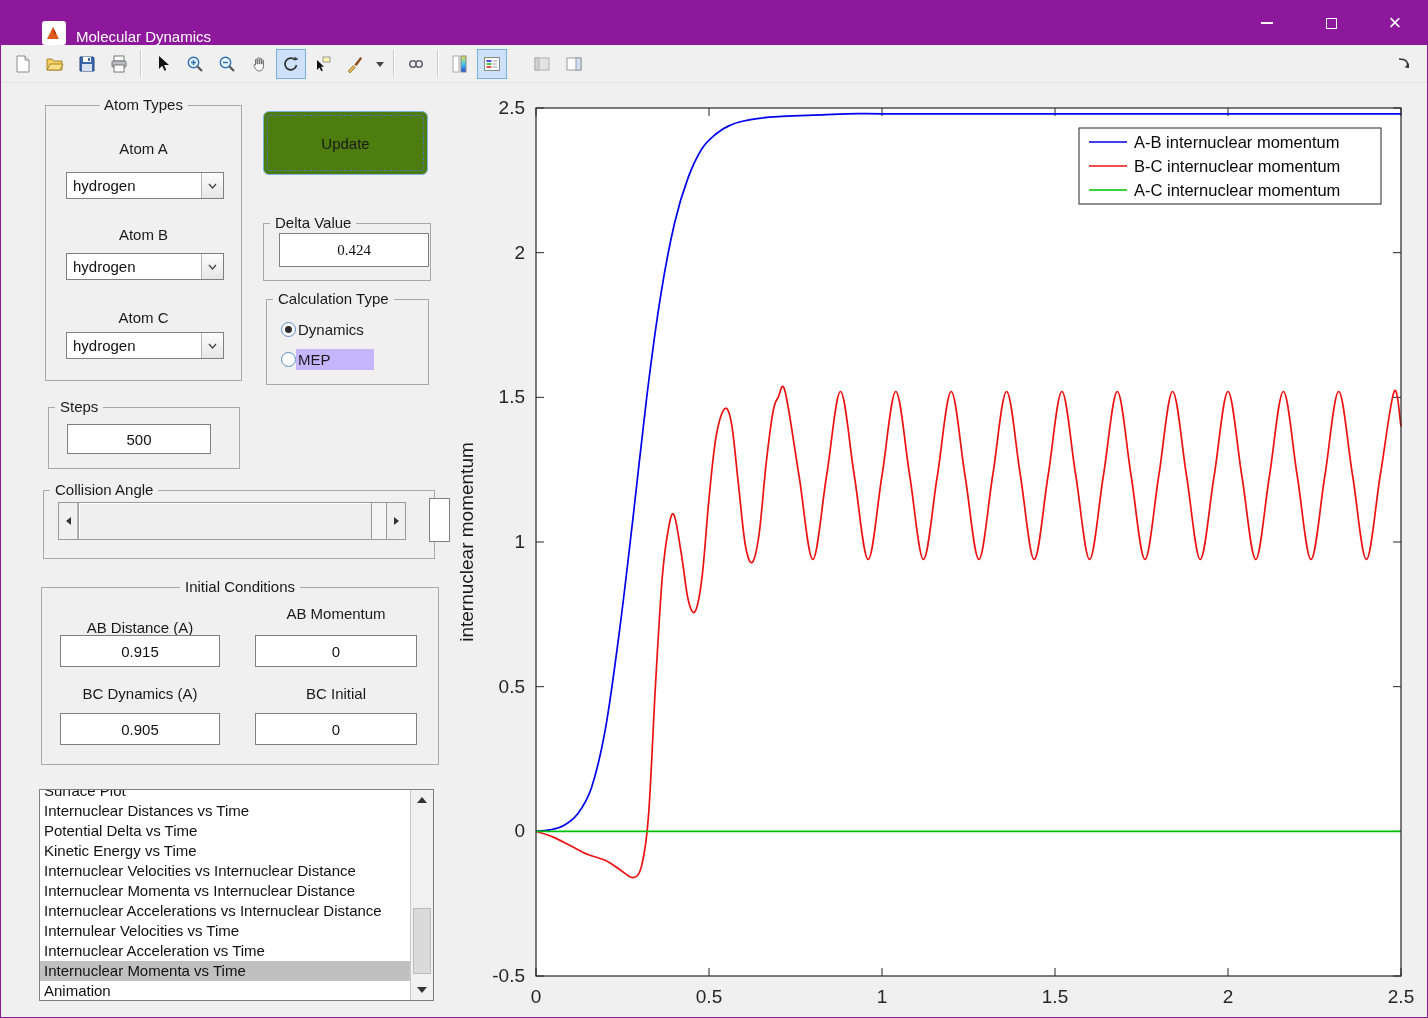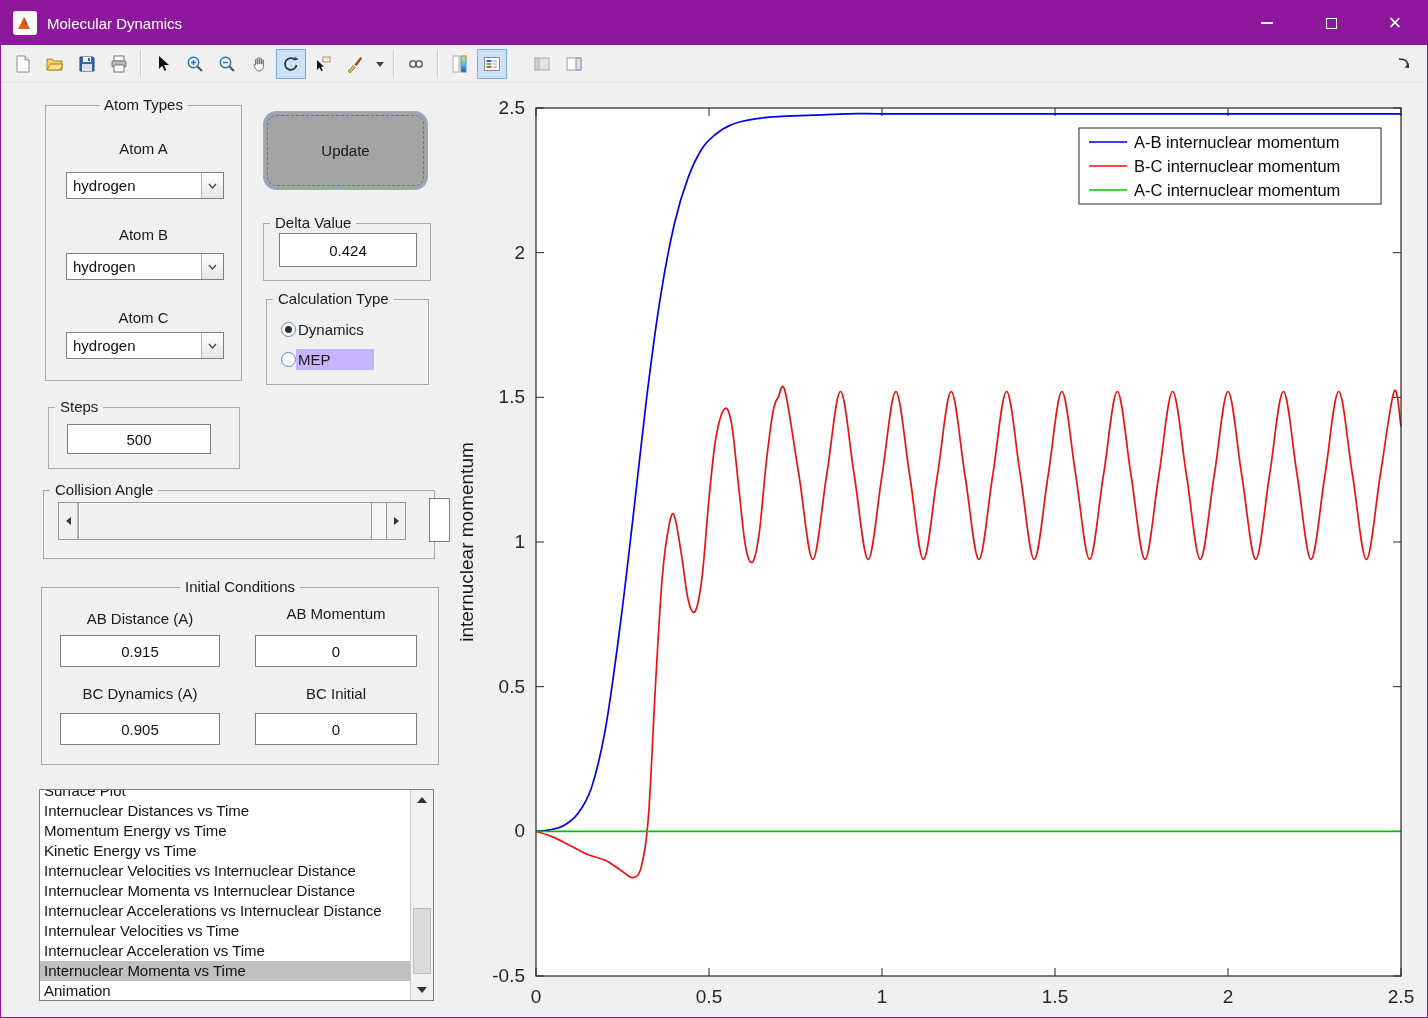--- a/index.html
+++ b/index.html
@@ -1,19 +1,19 @@
 <!DOCTYPE html>
 <html><head>
 <meta charset="utf-8">
 <style>
   html,body{margin:0;padding:0;width:1428px;height:1018px;overflow:hidden;
     font-family:"Liberation Sans",sans-serif;background:#d8d8d8;}
   .window{position:absolute;inset:0;background:#f0f0f0;border:1px solid #8e189c;box-sizing:border-box;}
   
-  .titlebar{position:absolute;left:0;top:0;right:0;height:44px;background:#8e189c;display:flex;align-items:center;}
+  .titlebar{position:absolute;left:0;top:0;right:0;height:44px;background:#8e189c;display:flex;align-items:flex-end;padding-left:29px;}
   .app-icon{width:24px;height:24px;margin-left:12px;background:#fff;border-radius:3px;display:flex;align-items:center;justify-content:center;}
   .titletext{color:#fff;font-size:15px;margin-left:10px;}
   .win-btns{margin-left:auto;display:flex;height:100%;}
   .wbtn{width:64px;height:100%;display:flex;align-items:center;justify-content:center;color:#fff;}
   .min-glyph{display:block;width:12px;height:2px;background:#fff;}
   .max-glyph{display:block;width:11px;height:11px;border:1.5px solid #fff;box-sizing:border-box;}
   .close-glyph{font-size:22px;font-weight:300;line-height:1;}
   
   .toolbar{position:absolute;left:0;top:44px;right:0;height:38px;background:#f0f0f0;display:flex;align-items:center;padding:0 6px;box-sizing:border-box;border-bottom:1px solid #e4e4e4;}
   .tbtn{width:30px;height:30px;display:flex;align-items:center;justify-content:center;border:1px solid transparent;margin:0 1px;box-sizing:border-box;}
@@ -26,21 +26,21 @@
   .client{position:absolute;left:0;top:82px;right:0;bottom:0;background:#f0f0f0;}
   .panel{position:absolute;border:1px solid #a9a9a9;box-sizing:border-box;}
   .panel-title{position:absolute;top:-10px;background:#f0f0f0;padding:0 5px;font-size:15px;color:#1a1a1a;white-space:nowrap;}
   .pt-center{left:50%;transform:translateX(-50%);}
   .pt-left{left:6px;}
   .lbl{position:absolute;font-size:15px;color:#1a1a1a;text-align:center;}
   .edit{position:absolute;background:#fff;border:1px solid #7f7f7f;font-size:15px;color:#111;text-align:center;box-sizing:border-box;padding:0;font-family:"Liberation Sans",sans-serif;}
   .popup{position:absolute;height:27px;background:#fff;border:1px solid #7f7f7f;display:flex;box-sizing:border-box;}
   .popup-val{flex:1;font-size:15px;color:#111;padding:4px 0 1px 6px;overflow:hidden;white-space:nowrap;}
   .popup-btn{width:21px;background:linear-gradient(#fdfdfd,#e6e6e6);border-left:1px solid #b5b5b5;display:flex;align-items:center;justify-content:center;}
-  .update-btn{position:absolute;left:262px;top:28px;width:165px;height:79px;background:#a3a3a3;border:1px solid #7fb2e5;border-radius:13px;outline:1px dashed #4a7ab5;outline-offset:-5px;display:flex;align-items:center;justify-content:center;font-size:15px;color:#1a1a1a;box-sizing:border-box;}
+  .update-btn{position:absolute;left:262px;top:28px;width:165px;height:64px;background:#4d7c0f;border:1px solid #7fb2e5;border-radius:6px;outline:1px dashed #4a7ab5;outline-offset:-5px;display:flex;align-items:center;justify-content:center;font-size:15px;color:#1a1a1a;box-sizing:border-box;}
   .radio-row{position:absolute;left:14px;display:flex;align-items:center;height:22px;}
   .radio{width:15px;height:15px;border-radius:50%;border:1px solid #5b8bc4;background:#fff;box-sizing:border-box;display:flex;align-items:center;justify-content:center;}
   .radio.sel::after{content:'';width:7px;height:7px;border-radius:50%;background:#2e2e2e;}
   .radio-label{font-size:15px;color:#1a1a1a;margin-left:0;padding:2px 6px 2px 2px;}
   .radio-label.gray{background:#c4b5fd;min-width:70px;}
   
   .scroll{position:absolute;display:flex;height:38px;border:1px solid #9a9a9a;background:#f5f5f5;box-sizing:border-box;}
   .sbtn{width:18px;display:flex;align-items:center;justify-content:center;background:#f0f0f0;}
   .sbtn.l{border-right:1px solid #c0c0c0;}
   .sbtn.r{border-left:1px solid #9a9a9a;}
@@ -247,21 +247,21 @@
               <path d="M1 1l3.5 4L8 1" fill="none" stroke="#444" stroke-width="1.3"></path>
             </svg>
           </span>
       </div>
     </div>
 
     <div class="update-btn">Update</div>
 
     <div class="panel" style="left:262px;top:140px;width:168px;height:58px;">
       <span class="panel-title pt-left">Delta Value</span>
-      <input class="edit" style="left: 15px; top: 9px; width: 138px; height: 34px;" readonly="" value="0.424">
+      <input class="edit" style="left: 15px; top: 9px; width: 150px; height: 34px; font-family: Liberation Serif, serif;" readonly="" value="0.424">
     </div>
 
     <div class="panel" style="left:265px;top:216px;width:163px;height:86px;">
       <span class="panel-title pt-left">Calculation Type</span>
       <div class="radio-row" style="top:18px;">
         <span class="radio sel"></span>
         <span class="radio-label">Dynamics</span>
       </div>
       <div class="radio-row" style="top:48px;">
         <span class="radio"></span>
@@ -285,35 +285,35 @@
         <span class="strack"></span>
         <span class="sbtn r">
             <span class="tri-r"></span>
           </span>
       </div>
     </div>
     <input class="edit" style="left: 428px; top: 415px; width: 21px; height: 44px;" readonly="" value="">
 
     <div class="panel" style="left:40px;top:504px;width:398px;height:178px;">
       <span class="panel-title pt-center">Initial Conditions</span>
-      <div class="lbl" style="left:18px;top:22px;width:160px;">AB Distance (A)</div>
+      <div class="lbl" style="left:18px;top:31px;width:160px;">AB Distance (A)</div>
       <div class="lbl" style="left:213px;top:17px;width:162px;">AB Momentum</div>
       <input class="edit" style="left: 18px; top: 47px; width: 160px; height: 32px;" readonly="" value="0.915">
       <input class="edit" style="left: 213px; top: 47px; width: 162px; height: 32px;" readonly="" value="0">
       <div class="lbl" style="left:18px;top:97px;width:160px;">BC Dynamics (A)</div>
       <div class="lbl" style="left:213px;top:97px;width:162px;">BC Initial</div>
       <input class="edit" style="left: 18px; top: 125px; width: 160px; height: 32px;" readonly="" value="0.905">
       <input class="edit" style="left: 213px; top: 125px; width: 162px; height: 32px;" readonly="" value="0">
     </div>
 
     <div class="listbox">
       <div class="list-items">
           <div class="list-item">Surface Plot</div>
           <div class="list-item">Internuclear Distances vs Time</div>
-          <div class="list-item">Momentum Energy vs Time</div>
+          <div class="list-item">Potential Delta vs Time</div>
           <div class="list-item">Kinetic Energy vs Time</div>
           <div class="list-item">Internuclear Velocities vs Internuclear Distance</div>
           <div class="list-item">Internuclear Momenta vs Internuclear Distance</div>
           <div class="list-item">Internuclear Accelerations vs Internuclear Distance</div>
           <div class="list-item">Internulear Velocities vs Time</div>
           <div class="list-item">Internuclear Acceleration vs Time</div>
           <div class="list-item selected">Internuclear Momenta vs Time</div>
           <div class="list-item">Animation</div>
         </div>
       <div class="list-scroll">

